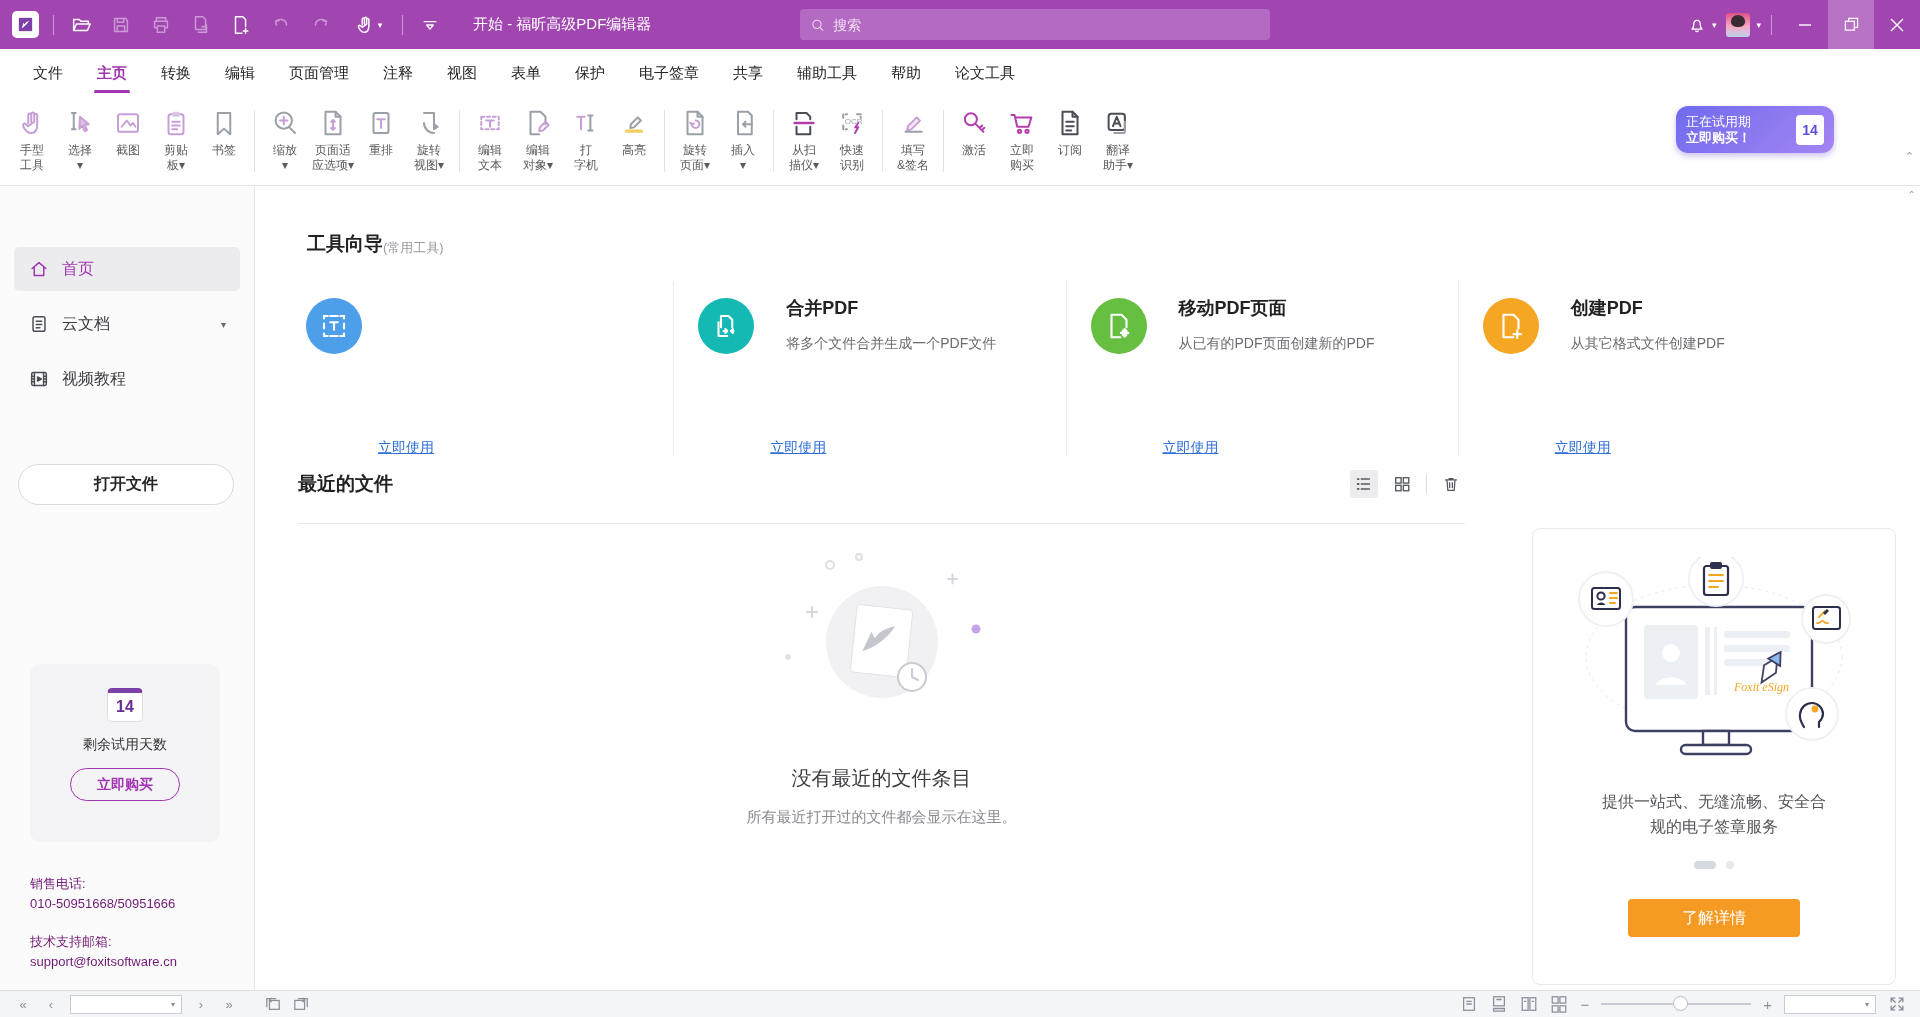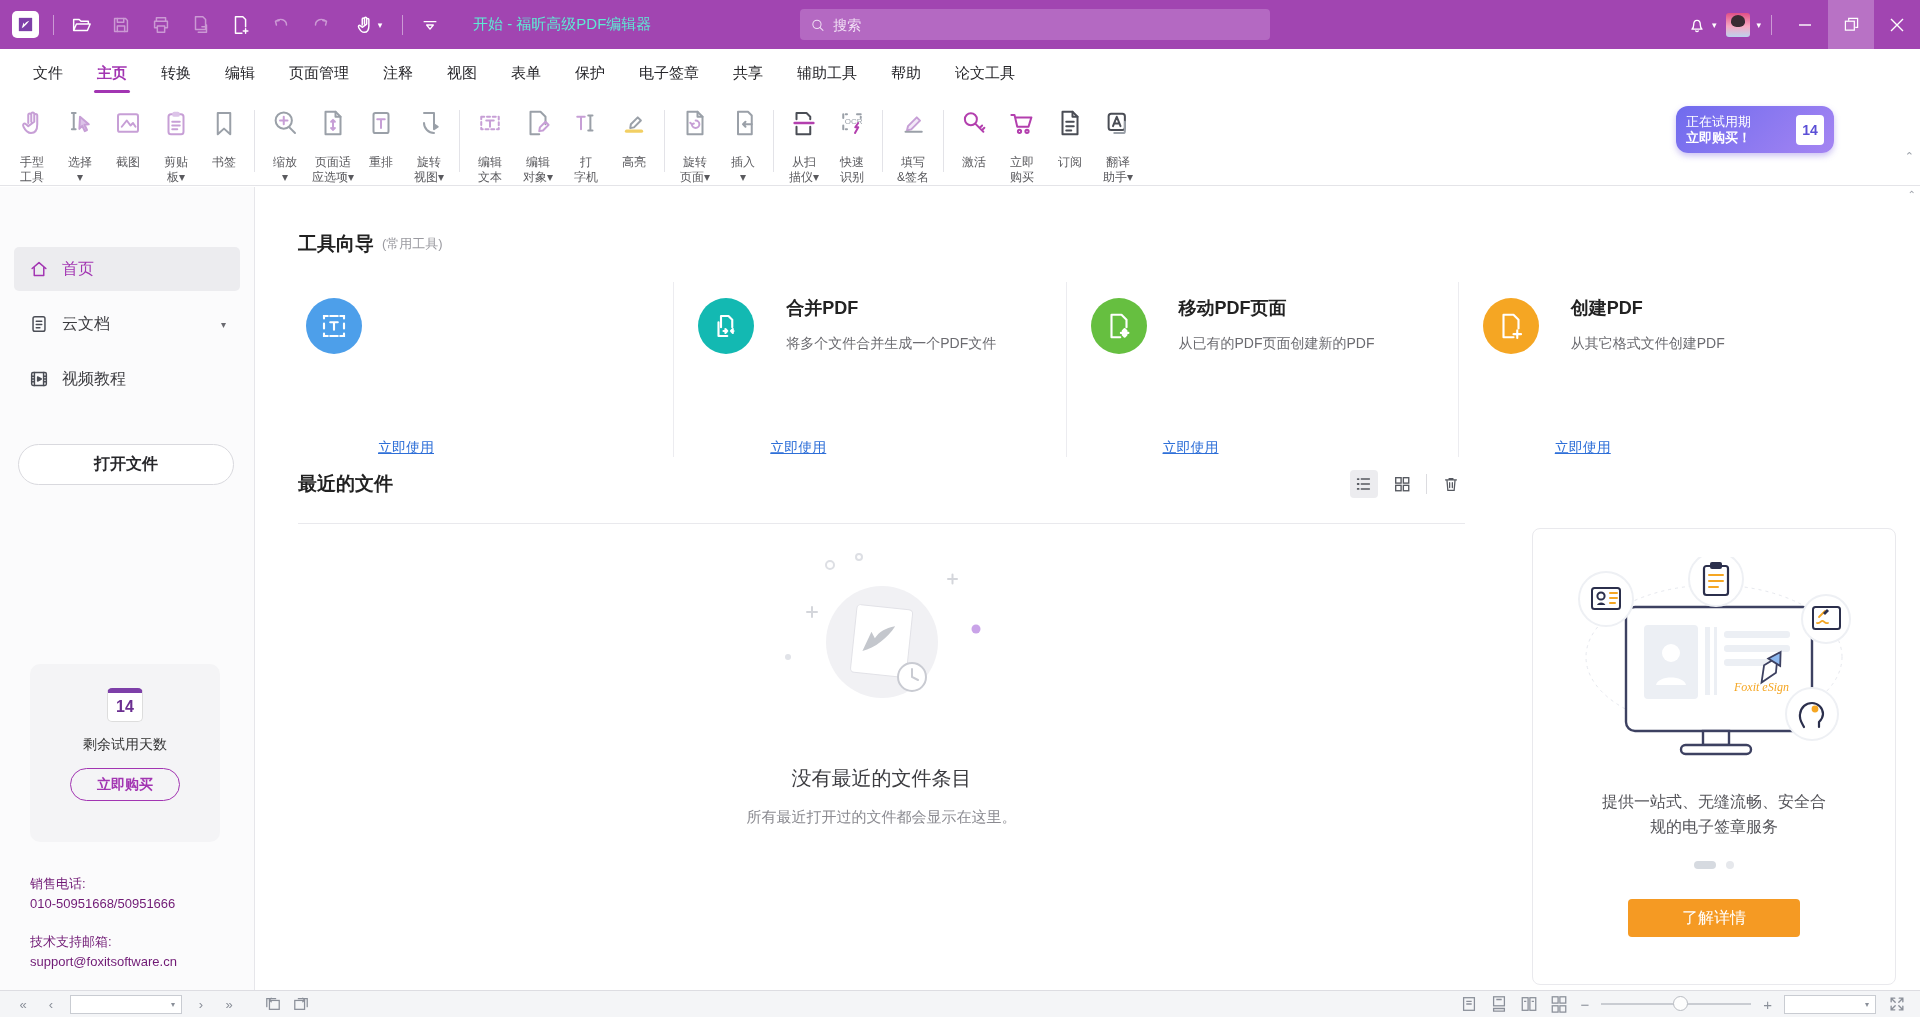--- a/index.html
+++ b/index.html
@@ -11,21 +11,21 @@
     background:#a145b1; display:flex; align-items:center; color:#fff; }
   .tb-left { display:flex; align-items:center; gap:14px; padding-left:12px; }
   .logo { width:27px; height:27px; background:#fff; border-radius:5px;
     display:flex; align-items:center; justify-content:center; }
   .logo svg { display:block; }
   .qat-btn { width:26px; height:26px; display:flex; align-items:center; justify-content:center;
     cursor:pointer; }
   .qat-btn.disabled { opacity:.45; cursor:default; }
   .tb-sep { width:1px; height:20px; background:rgba(255,255,255,.45); }
   .caret-w { font-size:9px; color:#fff; margin-left:2px; }
-  .tb-title { font-size:15px; margin-left:16px; color:#5eead4; white-space:nowrap; }
+  .tb-title { font-size:15px; margin-left:16px; color:#ffffff; white-space:nowrap; }
   .search-box { position:absolute; left:800px; top:9px; width:470px; height:31px;
     background:#b469c2; border-radius:4px; display:flex; align-items:center;
     padding:0 10px; gap:8px; }
   .search-box input { background:transparent; border:none; outline:none; color:#fff;
     font-size:14px; width:100%; font-family:inherit; }
   .search-box input::placeholder { color:#f0dff4; }
   .tb-right { position:absolute; right:0; top:0; height:49px; display:flex; align-items:center; }
   .winbtn { width:46px; height:49px; display:flex; align-items:center; justify-content:center;
     cursor:pointer; }
   .winbtn.restore-active { background:#b872c5; }
@@ -45,21 +45,21 @@
 
   
   .toolbar { position:absolute; left:0; top:98px; width:1920px; height:88px; background:#fff;
     border-bottom:1px solid #e4e4e8; display:flex; align-items:flex-start; padding:6px 0 0 8px; }
   .tb-group { display:flex; align-items:flex-start; }
   .tb-divider { width:1px; height:62px; background:#e3e3e8; margin:6px 6px 0 6px; }
   .tool-btn { width:48px; display:flex; flex-direction:column; align-items:center;
     padding-top:2px; cursor:pointer; border-radius:4px; }
   .tool-btn .glyph { width:34px; height:34px; display:flex; align-items:center; justify-content:center; }
   .tb-label { font-size:12px; line-height:15px; color:#5a5a5e; text-align:center;
-    white-space:pre-line; margin-top:15px; }
+    white-space:pre-line; margin-top:3px; }
   .ic { stroke:#c79fd6; fill:none; stroke-width:1.6; stroke-linecap:round; stroke-linejoin:round; }
   .s-gray { stroke:#9aa0a8; } .s-dark { stroke:#4a4d55; } .s-mag { stroke:#b33fae; }
   .f-lil { fill:#dcc3e8; stroke:none; }
   .trial-banner { position:absolute; right:86px; top:8px; width:158px; height:47px;
     border-radius:12px; background:linear-gradient(135deg,#6f6bee 0%,#a585f2 100%);
     box-shadow:0 3px 6px rgba(110,80,220,.35); display:flex; align-items:center;
     padding:0 10px; cursor:pointer; }
   .trial-txt { color:#fff; font-size:13px; line-height:16px; }
   .trial-txt .l2 { font-weight:bold; }
   .trial-days { margin-left:auto; width:28px; height:30px; background:#fff; border-radius:4px;
@@ -71,41 +71,41 @@
   
   .content { position:absolute; left:0; top:187px; width:1920px; height:803px; display:flex; }
   .sidebar { width:255px; height:100%; background:#fbfbfc; border-right:1px solid #e6e6ea;
     position:relative; }
   .side-items { padding-top:60px; display:flex; flex-direction:column; }
   .side-item { height:44px; margin:0 14px 11px 14px; border-radius:5px; display:flex;
     align-items:center; gap:12px; padding:0 14px; font-size:16px; color:#3c3c40; cursor:pointer; }
   .side-item.active { background:#ececef; color:#a235b2; }
   .side-item .chev { margin-left:auto; font-size:10px; color:#6a6a70; }
   .side-item.child { margin-left:44px; }
-  .open-file-btn { margin:32px 20px 0 18px; height:41px; border:1px solid #d9d9de;
+  .open-file-btn { margin:52px 20px 0 18px; height:41px; border:1px solid #d9d9de;
     border-radius:21px; background:#fff; display:flex; align-items:center; justify-content:center;
     font-size:16px; font-weight:bold; color:#26262a; cursor:pointer; }
   .trial-card { position:absolute; left:30px; top:477px; width:190px; height:178px;
     background:#f4f4f6; border-radius:10px; display:flex; flex-direction:column;
     align-items:center; padding-top:24px; }
   .cal { width:36px; height:34px; background:#fff; border:1px solid #ddd; border-radius:5px;
     border-top:5px solid #7d3fa8; display:flex; align-items:center; justify-content:center;
     font-size:16px; font-weight:bold; color:#6b2e91; }
   .trial-card .lbl { margin-top:14px; font-size:14px; color:#333; }
   .buy-pill { margin-top:14px; width:110px; height:33px; border:1.5px solid #a235b2;
     border-radius:17px; color:#a235b2; font-size:14px; font-weight:bold; display:flex;
     align-items:center; justify-content:center; cursor:pointer; background:transparent; }
   .contact { position:absolute; left:30px; top:688px; font-size:13px; color:#701a75;
     line-height:18px; }
   .contact .row { margin-bottom:2px; }
   .contact .gap { height:18px; }
 
   
   .main { flex:1; position:relative; background:#fff; }
-  .guide-head { position:absolute; left:43px; top:44px; display:flex; align-items:center; gap:8px; }
+  .guide-head { position:absolute; left:52px; top:44px; display:flex; align-items:flex-end; }
   .guide-title { font-size:19px; font-weight:bold; color:#222; }
   .guide-sub { font-size:13px; color:#9a9aa0; }
   .cards { position:absolute; left:43px; top:95px; right:70px; height:175px; display:flex; }
   .card { flex:1; position:relative; padding:10px 18px 0 8px; }
   .card + .card { border-left:1px solid #ececf0; padding-left:24px; }
   .card-icon { width:56px; height:56px; border-radius:50%; display:flex; align-items:center;
     justify-content:center; position:absolute; top:16px; }
   .card-body { margin-left:72px; }
   .card-title { font-size:18px; font-weight:bold; color:#222; padding-top:4px; }
   .card-desc { font-size:14px; color:#6b6b70; margin-top:14px; line-height:19px; }

